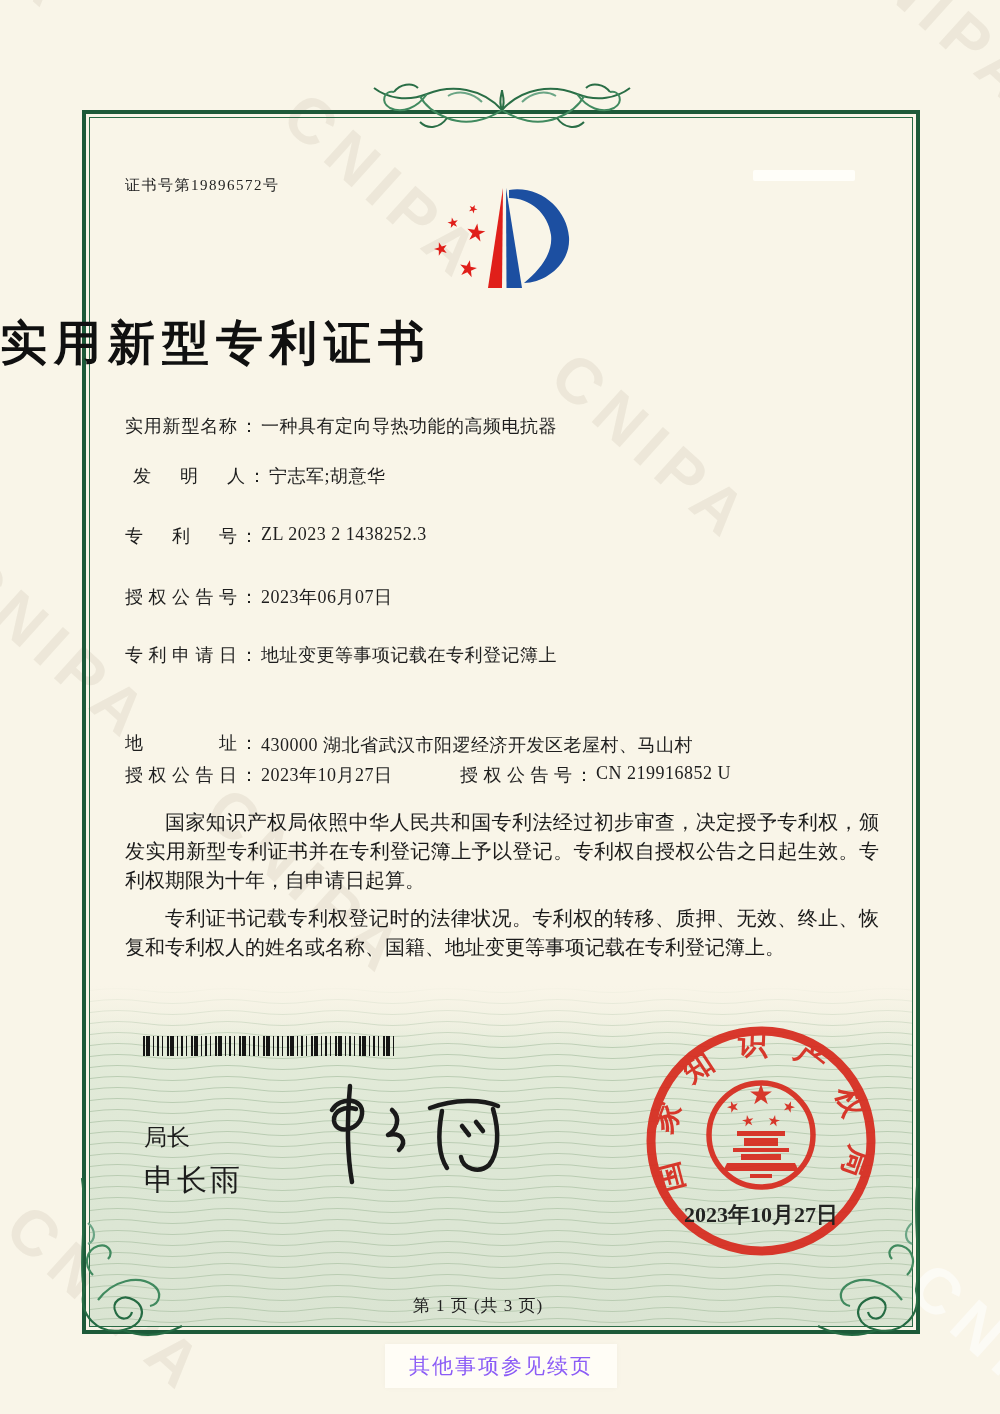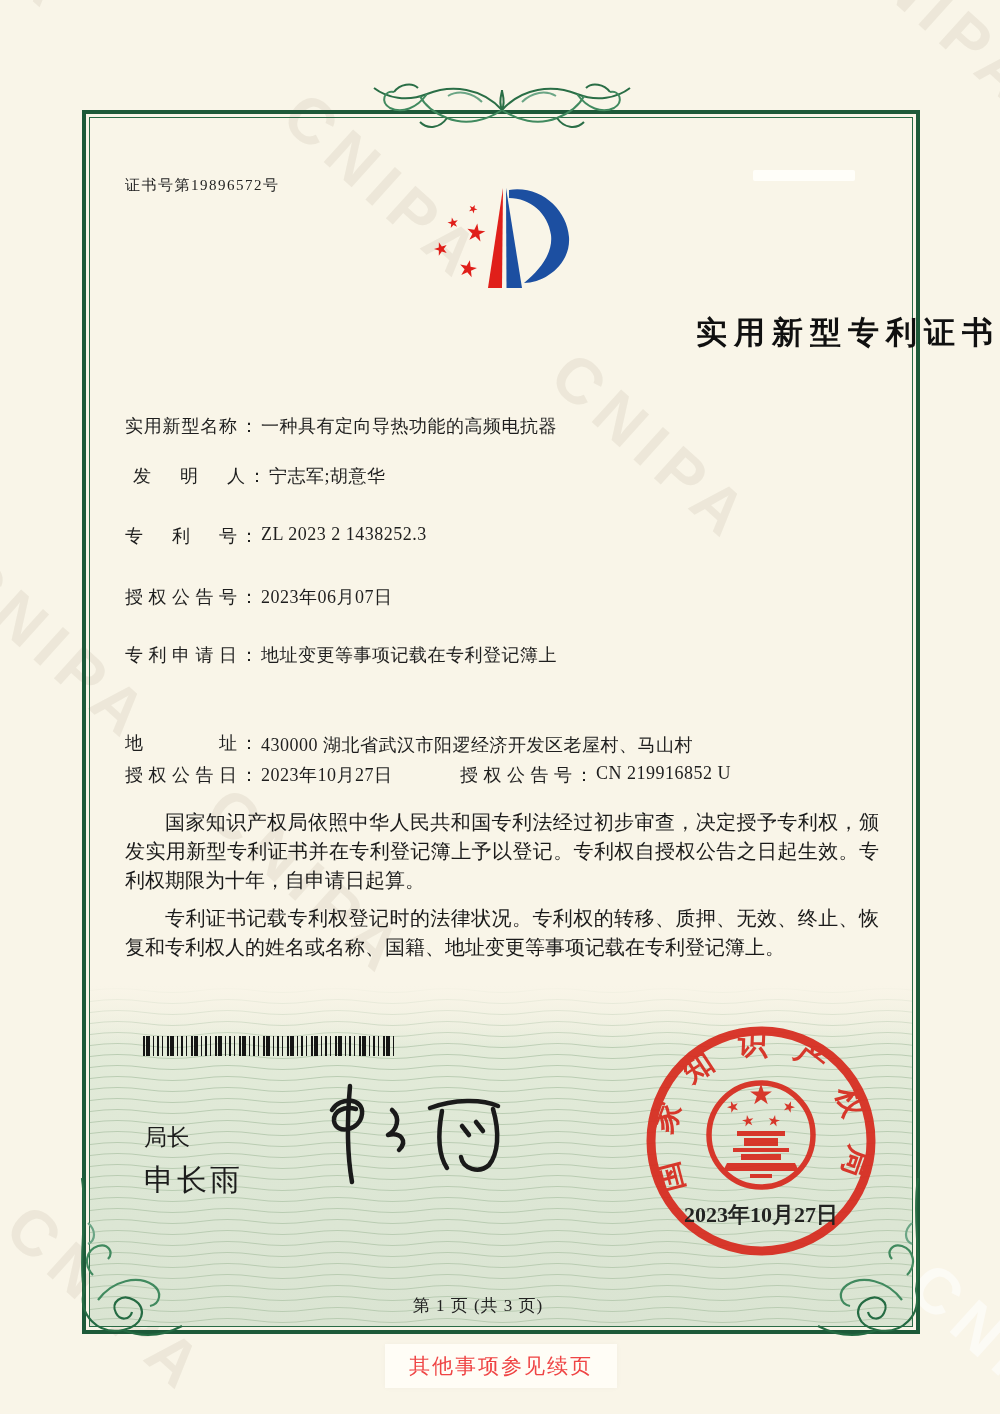--- a/index.html
+++ b/index.html
@@ -19,22 +19,22 @@
 
   
   .greenzone{position:absolute;left:90px;top:985px;width:822px;height:341px;overflow:hidden;
       background:linear-gradient(180deg,#f3f1e2 0%,#e3ebd9 18%,#dde7d5 55%,#dae4d2 100%);}
   .greenzone .fade{position:absolute;left:0;top:0;width:100%;height:64px;
       background:linear-gradient(180deg,#f9f5e8 0%,rgba(249,245,232,0) 100%);}
 
   .certno{position:absolute;left:125px;top:176px;font-size:15px;letter-spacing:1.5px;color:#222;}
   .whitebar{position:absolute;left:753px;top:170px;width:102px;height:11px;background:#fffef9;border-radius:2px;}
 
-  .title{position:absolute;left:0;top:312px;width:1000px;text-align:right;
-      font-size:31px;font-weight:bold;letter-spacing:7px;color:#101010;}
+  .title{position:absolute;left:0;top:312px;width:1000px;text-align:left;
+      font-size:47px;font-weight:bold;letter-spacing:7px;color:#101010;}
 
   .frow{position:absolute;left:125px;width:770px;font-size:18px;color:#1e1e1e;white-space:nowrap;}
   .flabel{display:inline-block;width:112px;text-align:justify;text-align-last:justify;vertical-align:top;}
   .fcolon{display:inline-block;width:24px;text-align:center;vertical-align:top;}
   .fvalue{display:inline-block;vertical-align:top;letter-spacing:0.5px;}
   .fvalue .vline{line-height:29px;}
   .g2{position:absolute;left:335px;top:0;}
 
   .para{position:absolute;left:125px;width:754px;font-size:20px;line-height:29px;
       color:#1a1a1a;text-align:justify;}
@@ -52,21 +52,21 @@
       font-family:"Liberation Sans","DejaVu Sans",sans-serif;}
   .sig-name{position:absolute;left:144px;top:1160px;font-size:30px;color:#1c1c1c;
       font-family:"Liberation Sans","DejaVu Sans",sans-serif;letter-spacing:3px;}
   .signature-svg{position:absolute;left:292px;top:1078px;}
 
   .seal-svg{position:absolute;left:644px;top:1024px;}
 
   .pagenum{position:absolute;left:0;top:1294px;width:1000px;text-align:center;
       font-size:17px;color:#222;transform:translateX(-22px);letter-spacing:1px;}
   .contnote{position:absolute;left:385px;top:1344px;width:232px;height:44px;line-height:44px;
-      background:#fffdf6;text-align:center;font-size:21px;letter-spacing:2px;color:#ef4444;
+      background:#fffdf6;text-align:center;font-size:21px;letter-spacing:2px;color:#8b5cf6;
       box-shadow:0 0 6px rgba(0,0,0,0.03);}
 
   .ornament-top{position:absolute;left:352px;top:80px;}
   .flourish-bl{position:absolute;left:68px;top:1178px;}
   .flourish-br{position:absolute;left:802px;top:1178px;transform:scaleX(-1);}
 </style>
 </head>
 <body>
 
 <div class="page">

